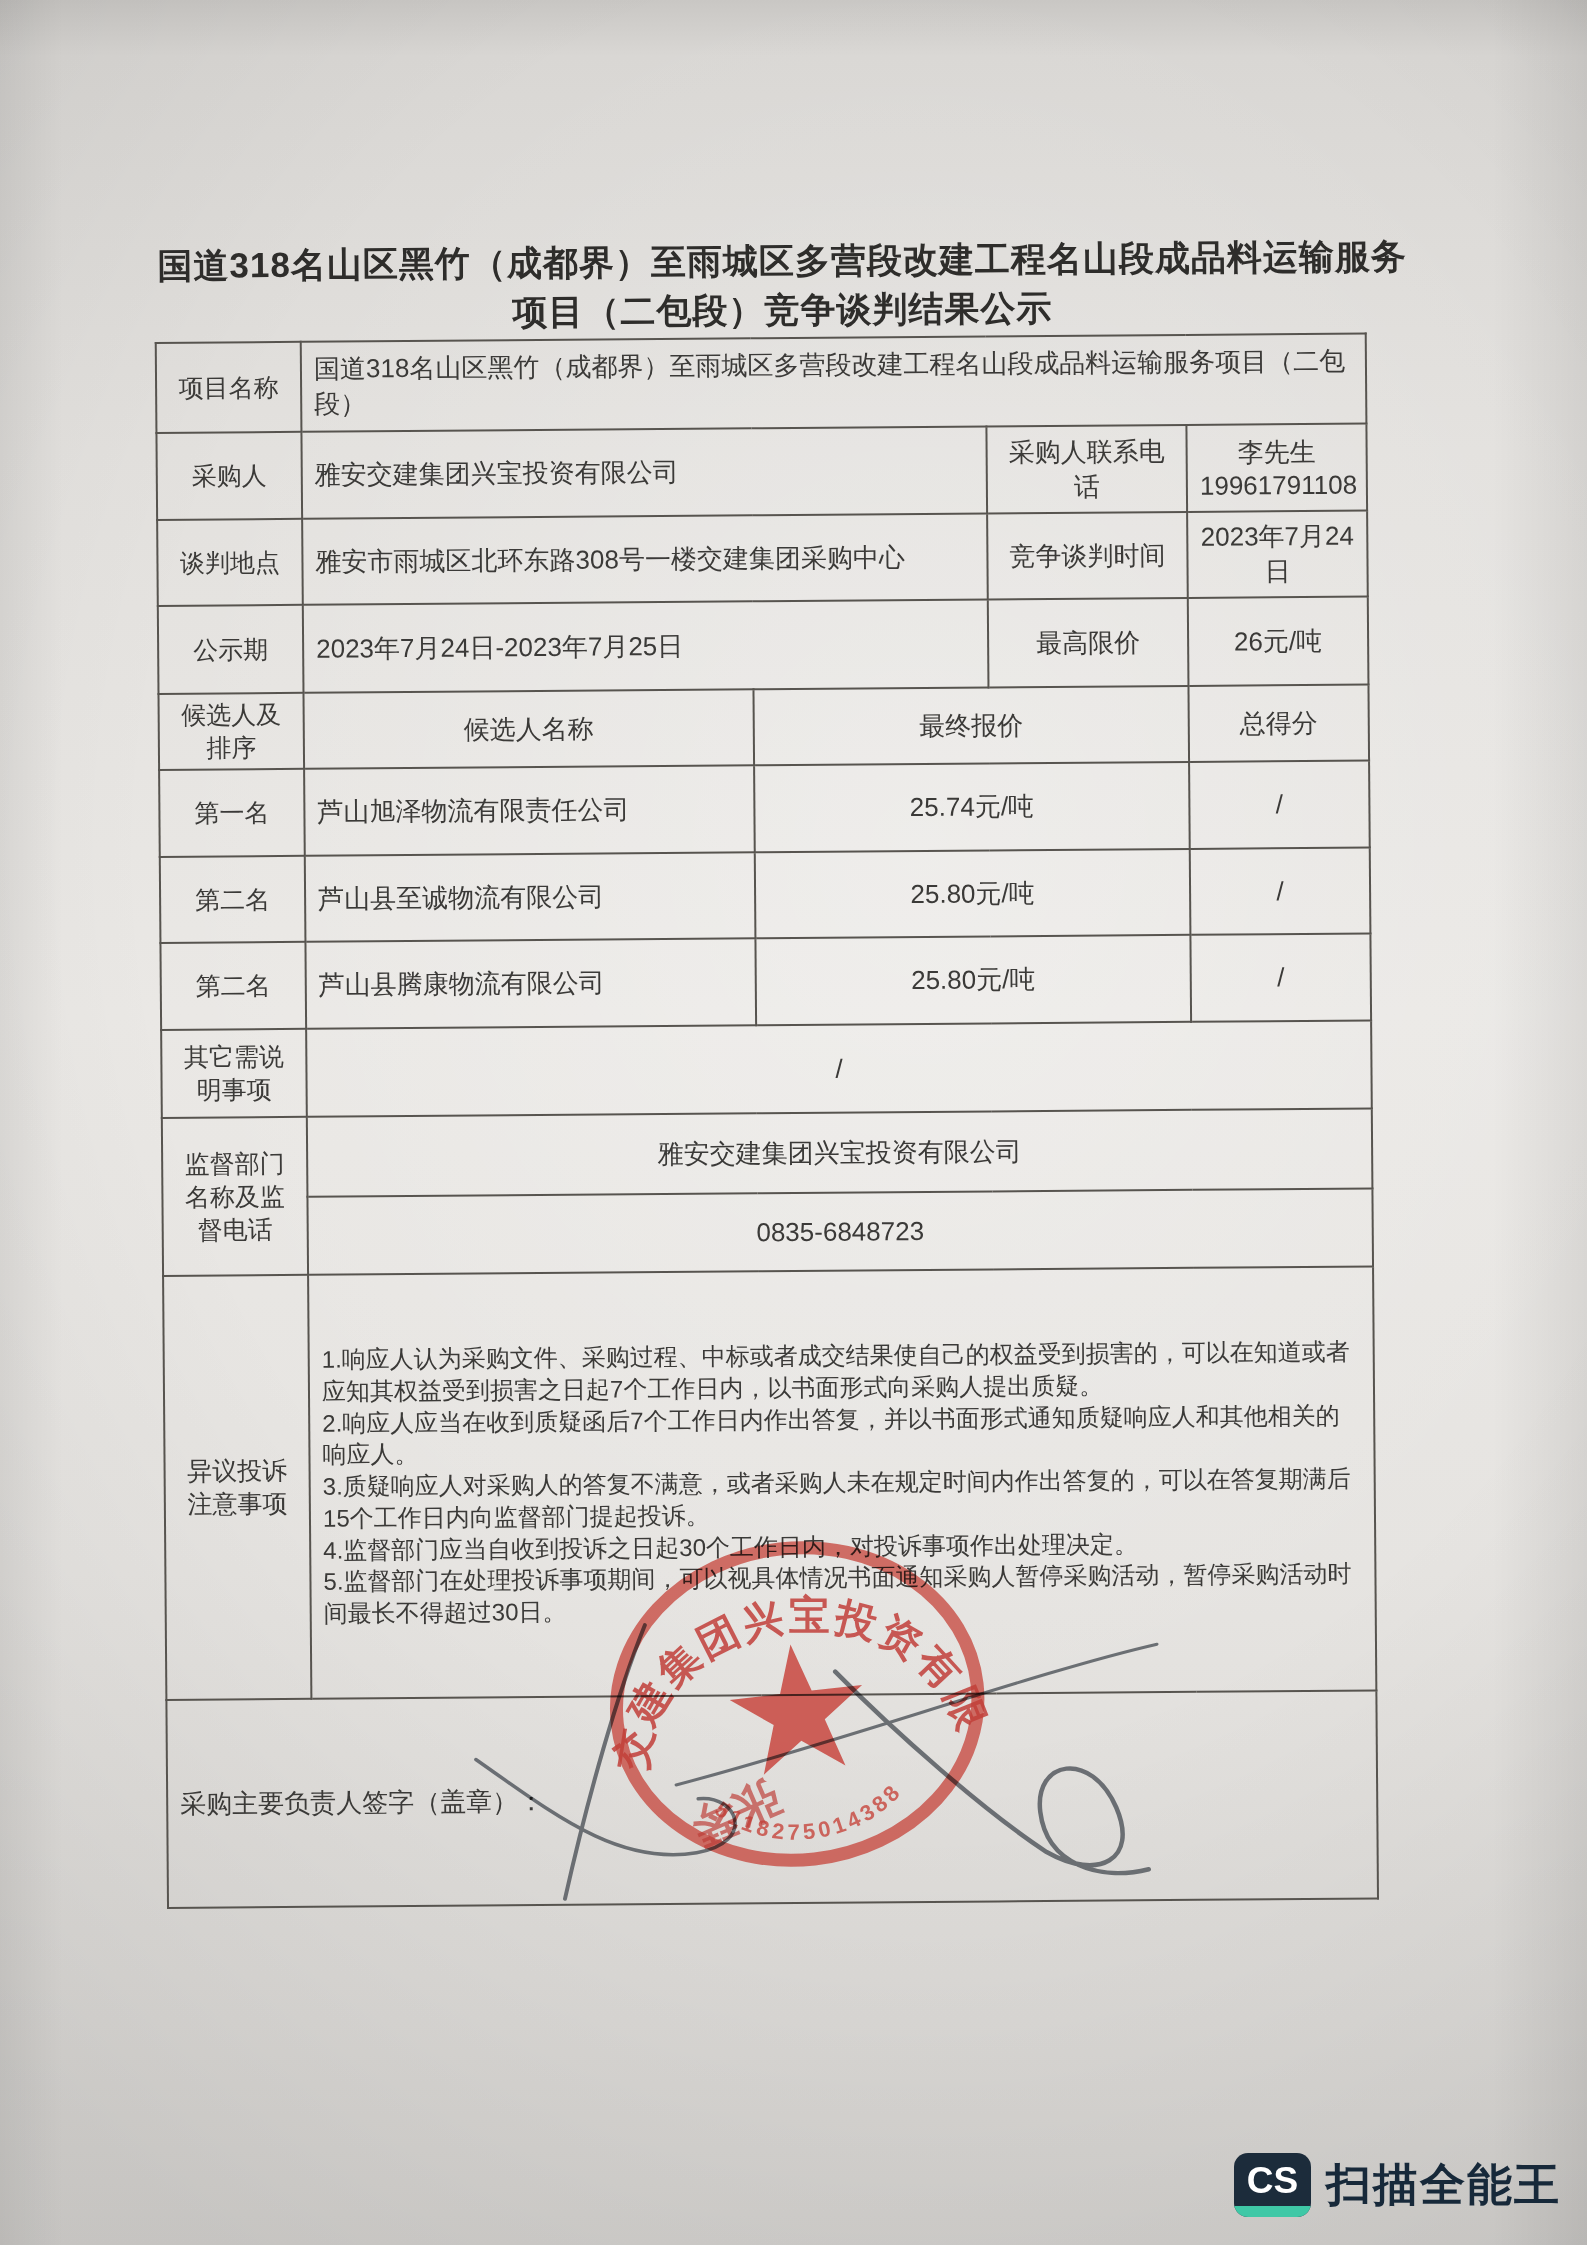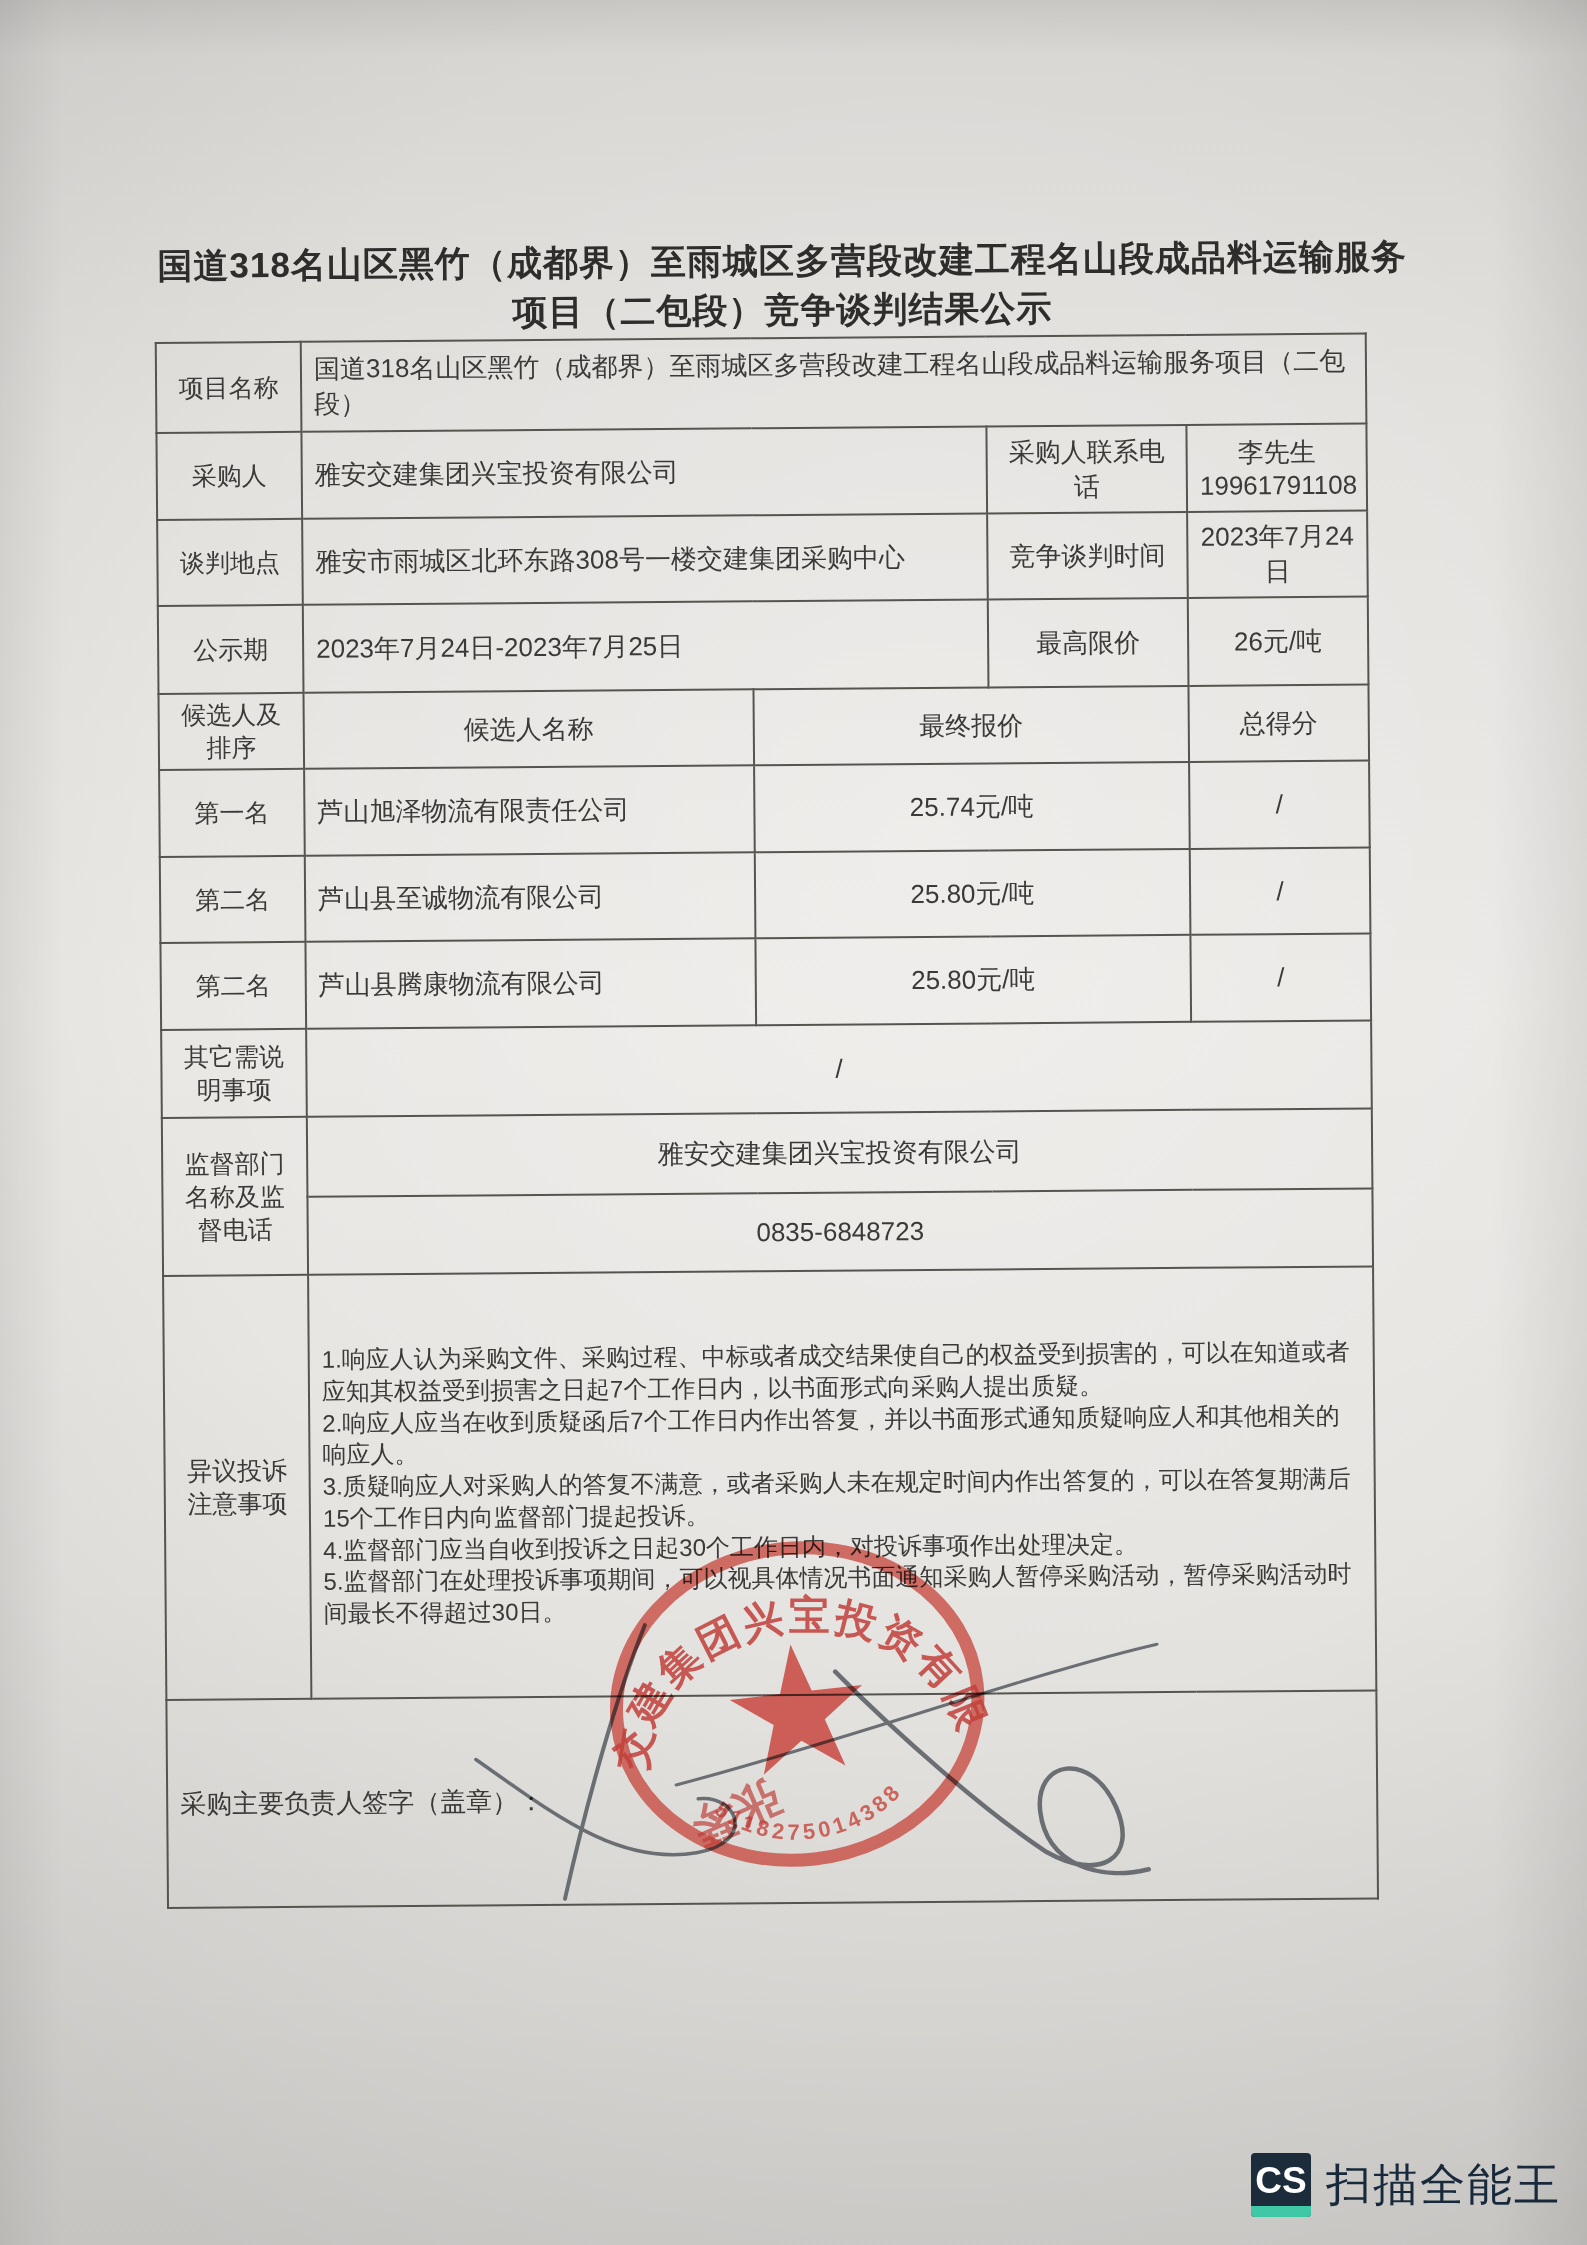--- a/index.html
+++ b/index.html
@@ -40,25 +40,25 @@
   .sig-cell{font-size:26px;padding-left:16px;}
 
   
   .stamp{position:absolute;left:592px;top:1534px;width:400px;height:345px;
     mix-blend-mode:multiply;opacity:0.92;transform:rotate(-6deg);}
   
   .handsig{position:absolute;left:130px;top:1552px;width:1080px;height:360px;mix-blend-mode:multiply;}
 
   
   .watermark{position:absolute;right:26px;bottom:28px;display:flex;align-items:center;gap:15px;}
-  .cs-icon{position:relative;width:60px;height:64px;background:#1c2c3b;border-radius:4px;
+  .cs-icon{position:relative;width:77px;height:64px;background:#1c2c3b;border-radius:14px;
     display:flex;align-items:center;justify-content:center;overflow:hidden;}
   .cs-icon span{color:#ffffff;font-weight:700;font-size:37px;letter-spacing:0px;margin-top:-8px;}
   .cs-icon::after{content:"";position:absolute;left:0;right:0;bottom:0;height:11px;background:#3fc8a6;}
-  .cs-name{font-size:45px;font-weight:400;color:#17293a;letter-spacing:2px;}
+  .cs-name{font-size:45px;font-weight:700;color:#17293a;letter-spacing:2px;}
 </style>
 </head>
 <body>
 
 <div class="shading"></div>
 
 <div class="sheet">
 
   <div class="doc-title">国道318名山区黑竹（成都界）至雨城区多营段改建工程名山段成品料运输服务项目（二包段）竞争谈判结果公示</div>
 

